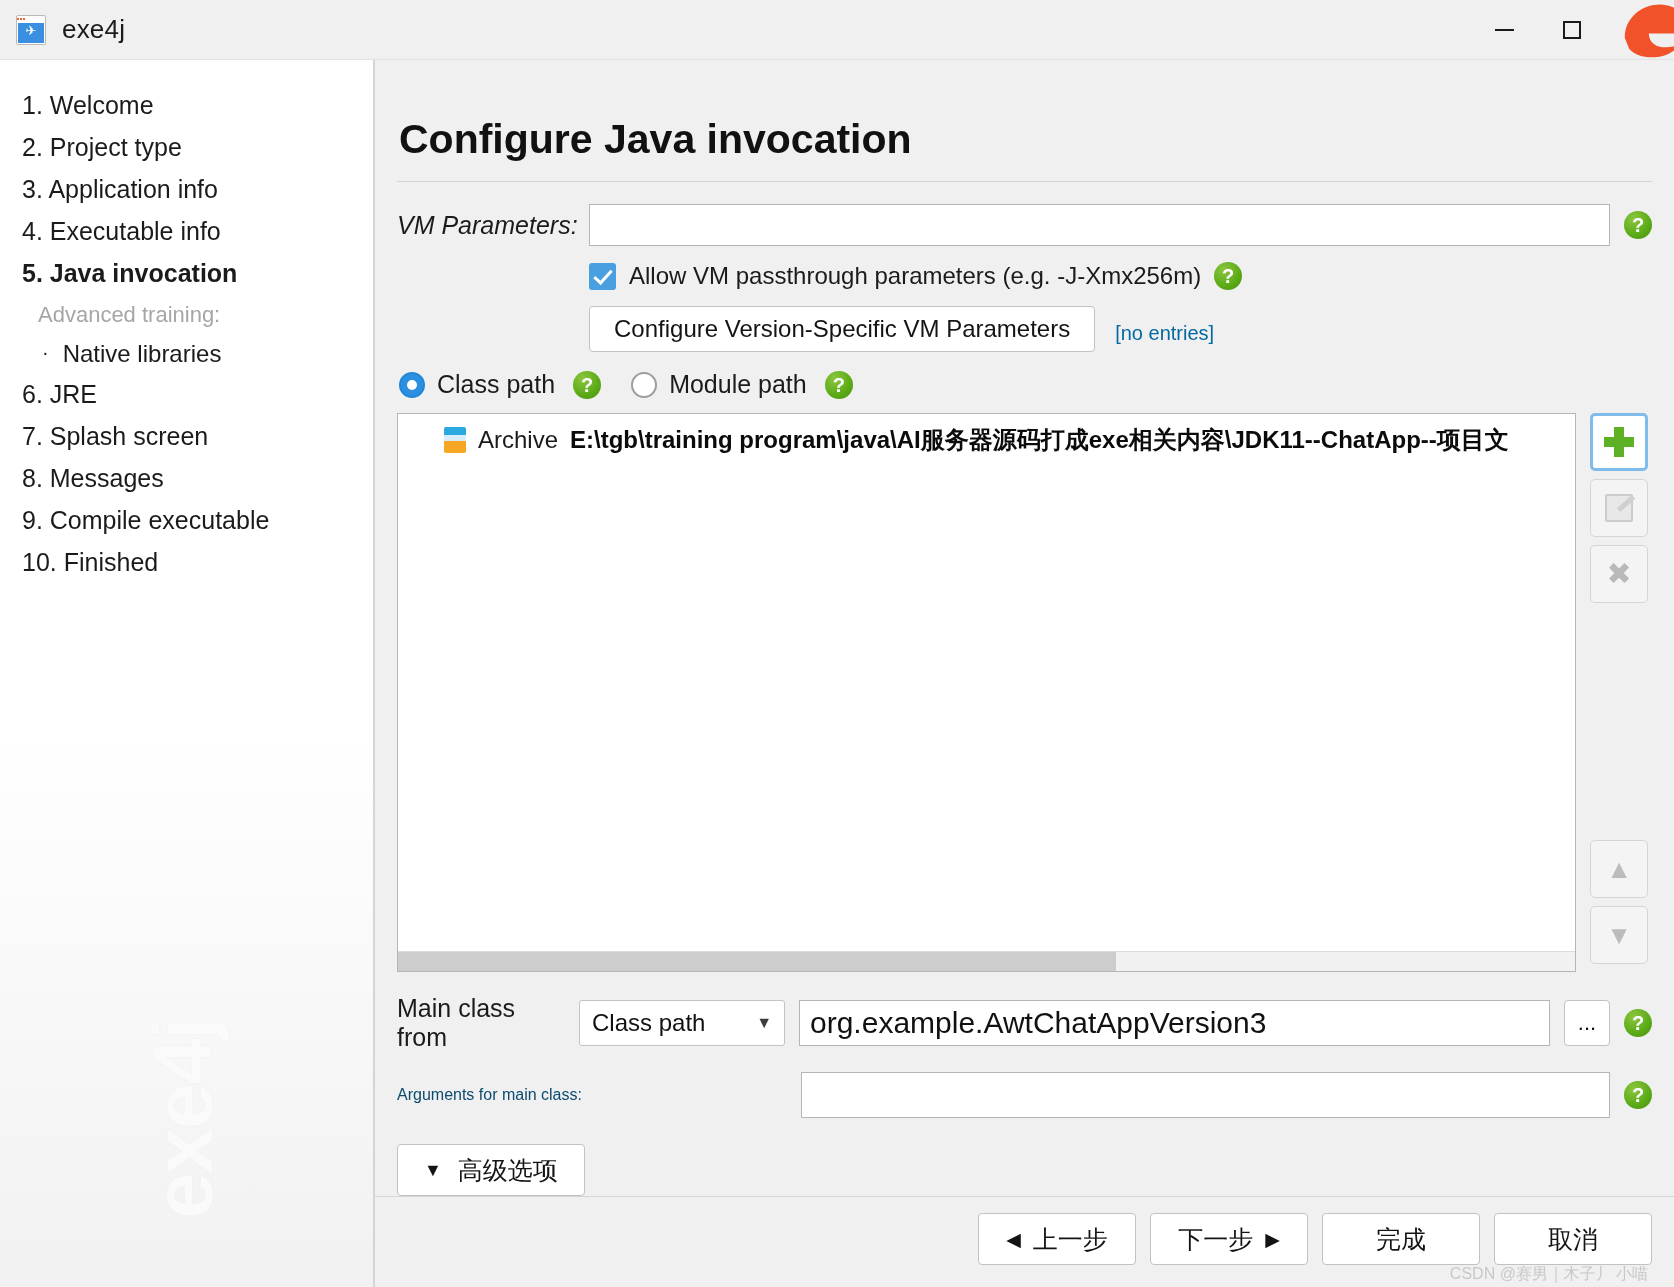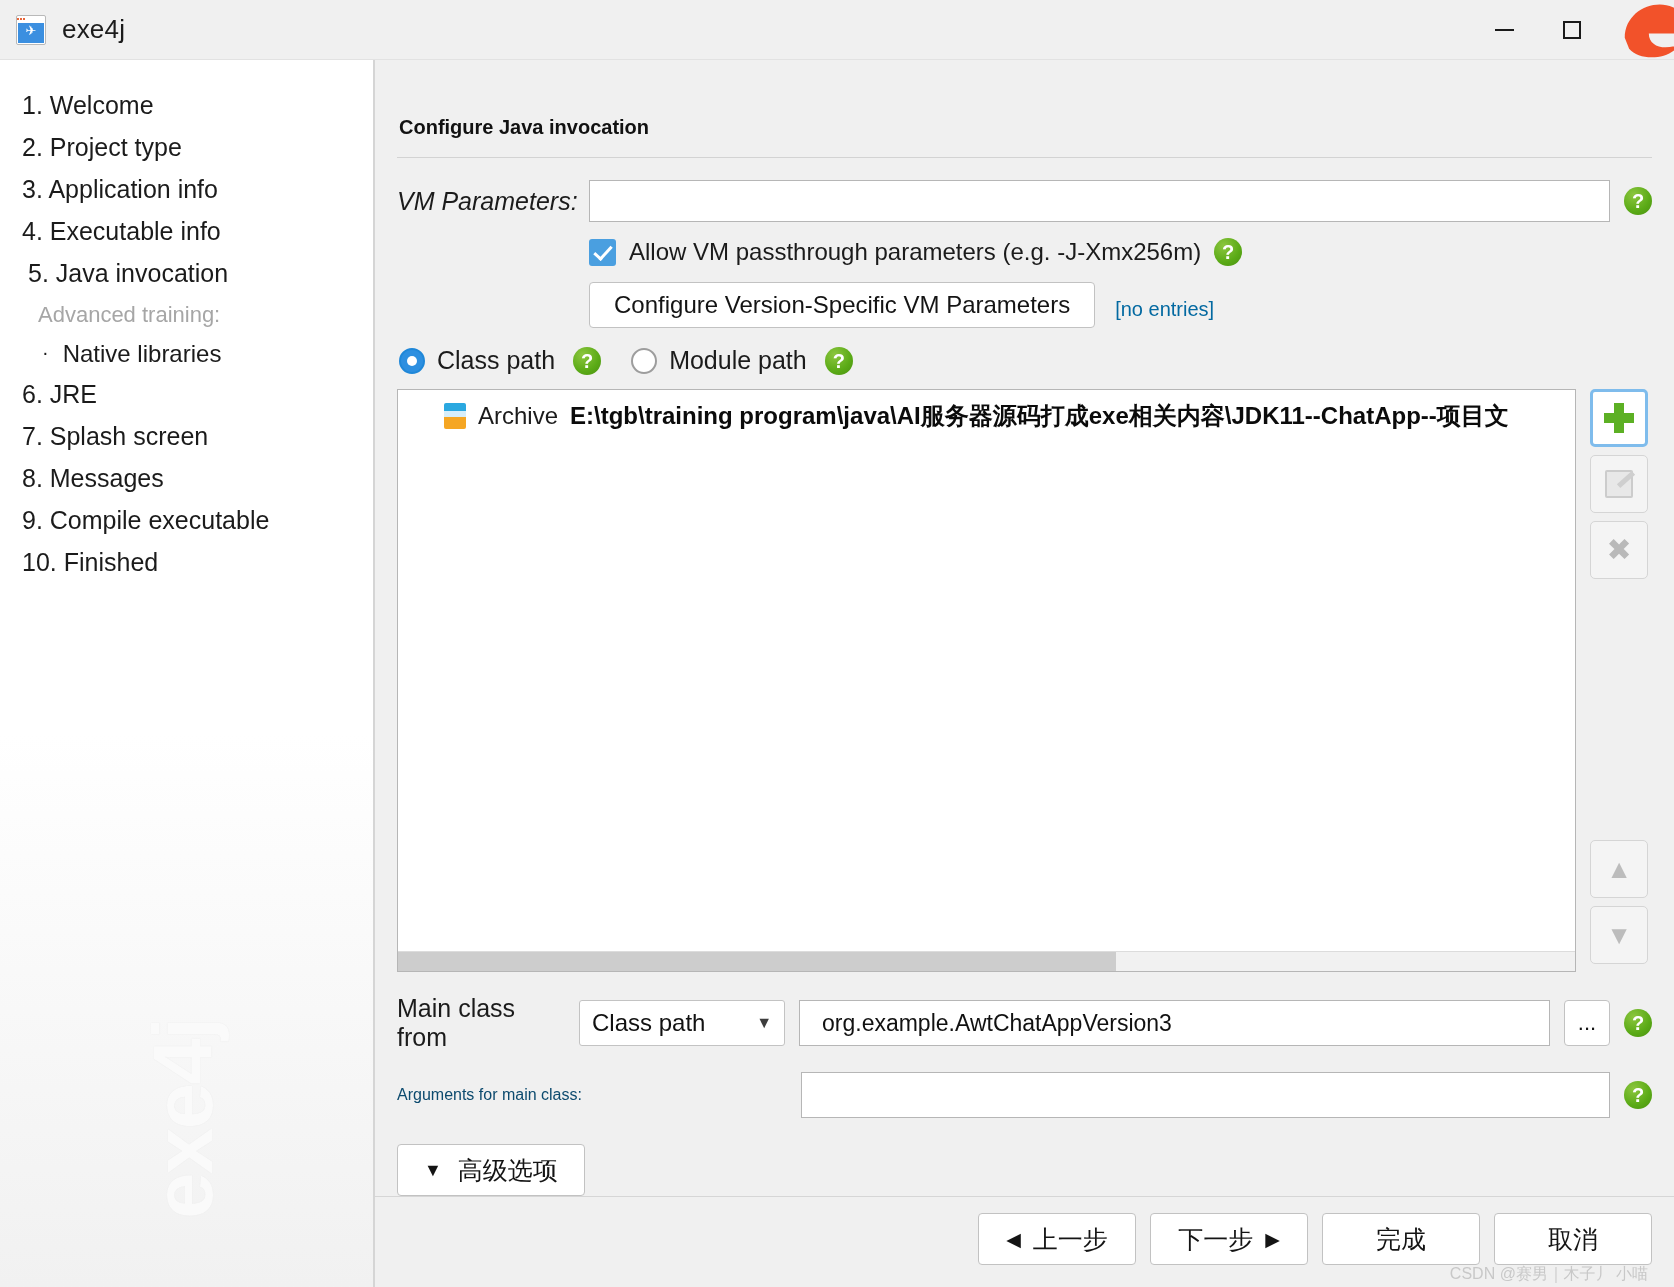--- a/index.html
+++ b/index.html
@@ -104,21 +104,21 @@
     position: relative;
     overflow: hidden;
   }
   .nav-item {
     font-size: 25px;
     color: #1b1b1b;
     padding: 4px 0 4px 22px;
     line-height: 1.36;
     white-space: nowrap;
   }
-  .nav-item.current { font-weight: normal; margin-left: 6px; }
+  .nav-item.current { font-weight: bold; }
   .nav-sub-head {
     font-size: 22px;
     color: #a6a6a6;
     padding: 6px 0 4px 38px;
     line-height: 1.35;
   }
   .nav-bullet {
     font-size: 24px;
     color: #1b1b1b;
     padding: 3px 0 3px 42px;
@@ -153,21 +153,21 @@
     position: relative;
   }
   .main-inner {
     flex: 1;
     min-height: 0;
     padding: 56px 22px 0 22px;
     display: flex;
     flex-direction: column;
   }
   .page-title {
-    font-size: 20px;
+    font-size: 41px;
     font-weight: bold;
     color: #111111;
     margin: 0 0 18px 0;
     padding-left: 2px;
   }
   .title-rule {
     height: 1px;
     background: #d3d3d3;
     margin: 0 0 22px 0;
   }
@@ -179,25 +179,25 @@
   }
   .lbl {
     font-size: 25px;
     color: #1b1b1b;
     white-space: nowrap;
   }
   .txt-input {
     height: 42px;
     background: #ffffff;
     border: 1px solid #b6b6b6;
-    font-size: 23px;
+    font-size: 30px;
     color: #111111;
     display: flex;
     align-items: center;
-    padding: 0 22px;
+    padding: 0 10px;
     overflow: hidden;
     white-space: nowrap;
   }
   .help-icon {
     width: 28px; height: 28px;
     border-radius: 50%;
     background: radial-gradient(circle at 35% 28%, #8cc63f 0%, #5aaa16 60%, #4a9010 100%);
     color: #ffffff;
     font-size: 20px;
     font-weight: bold;

